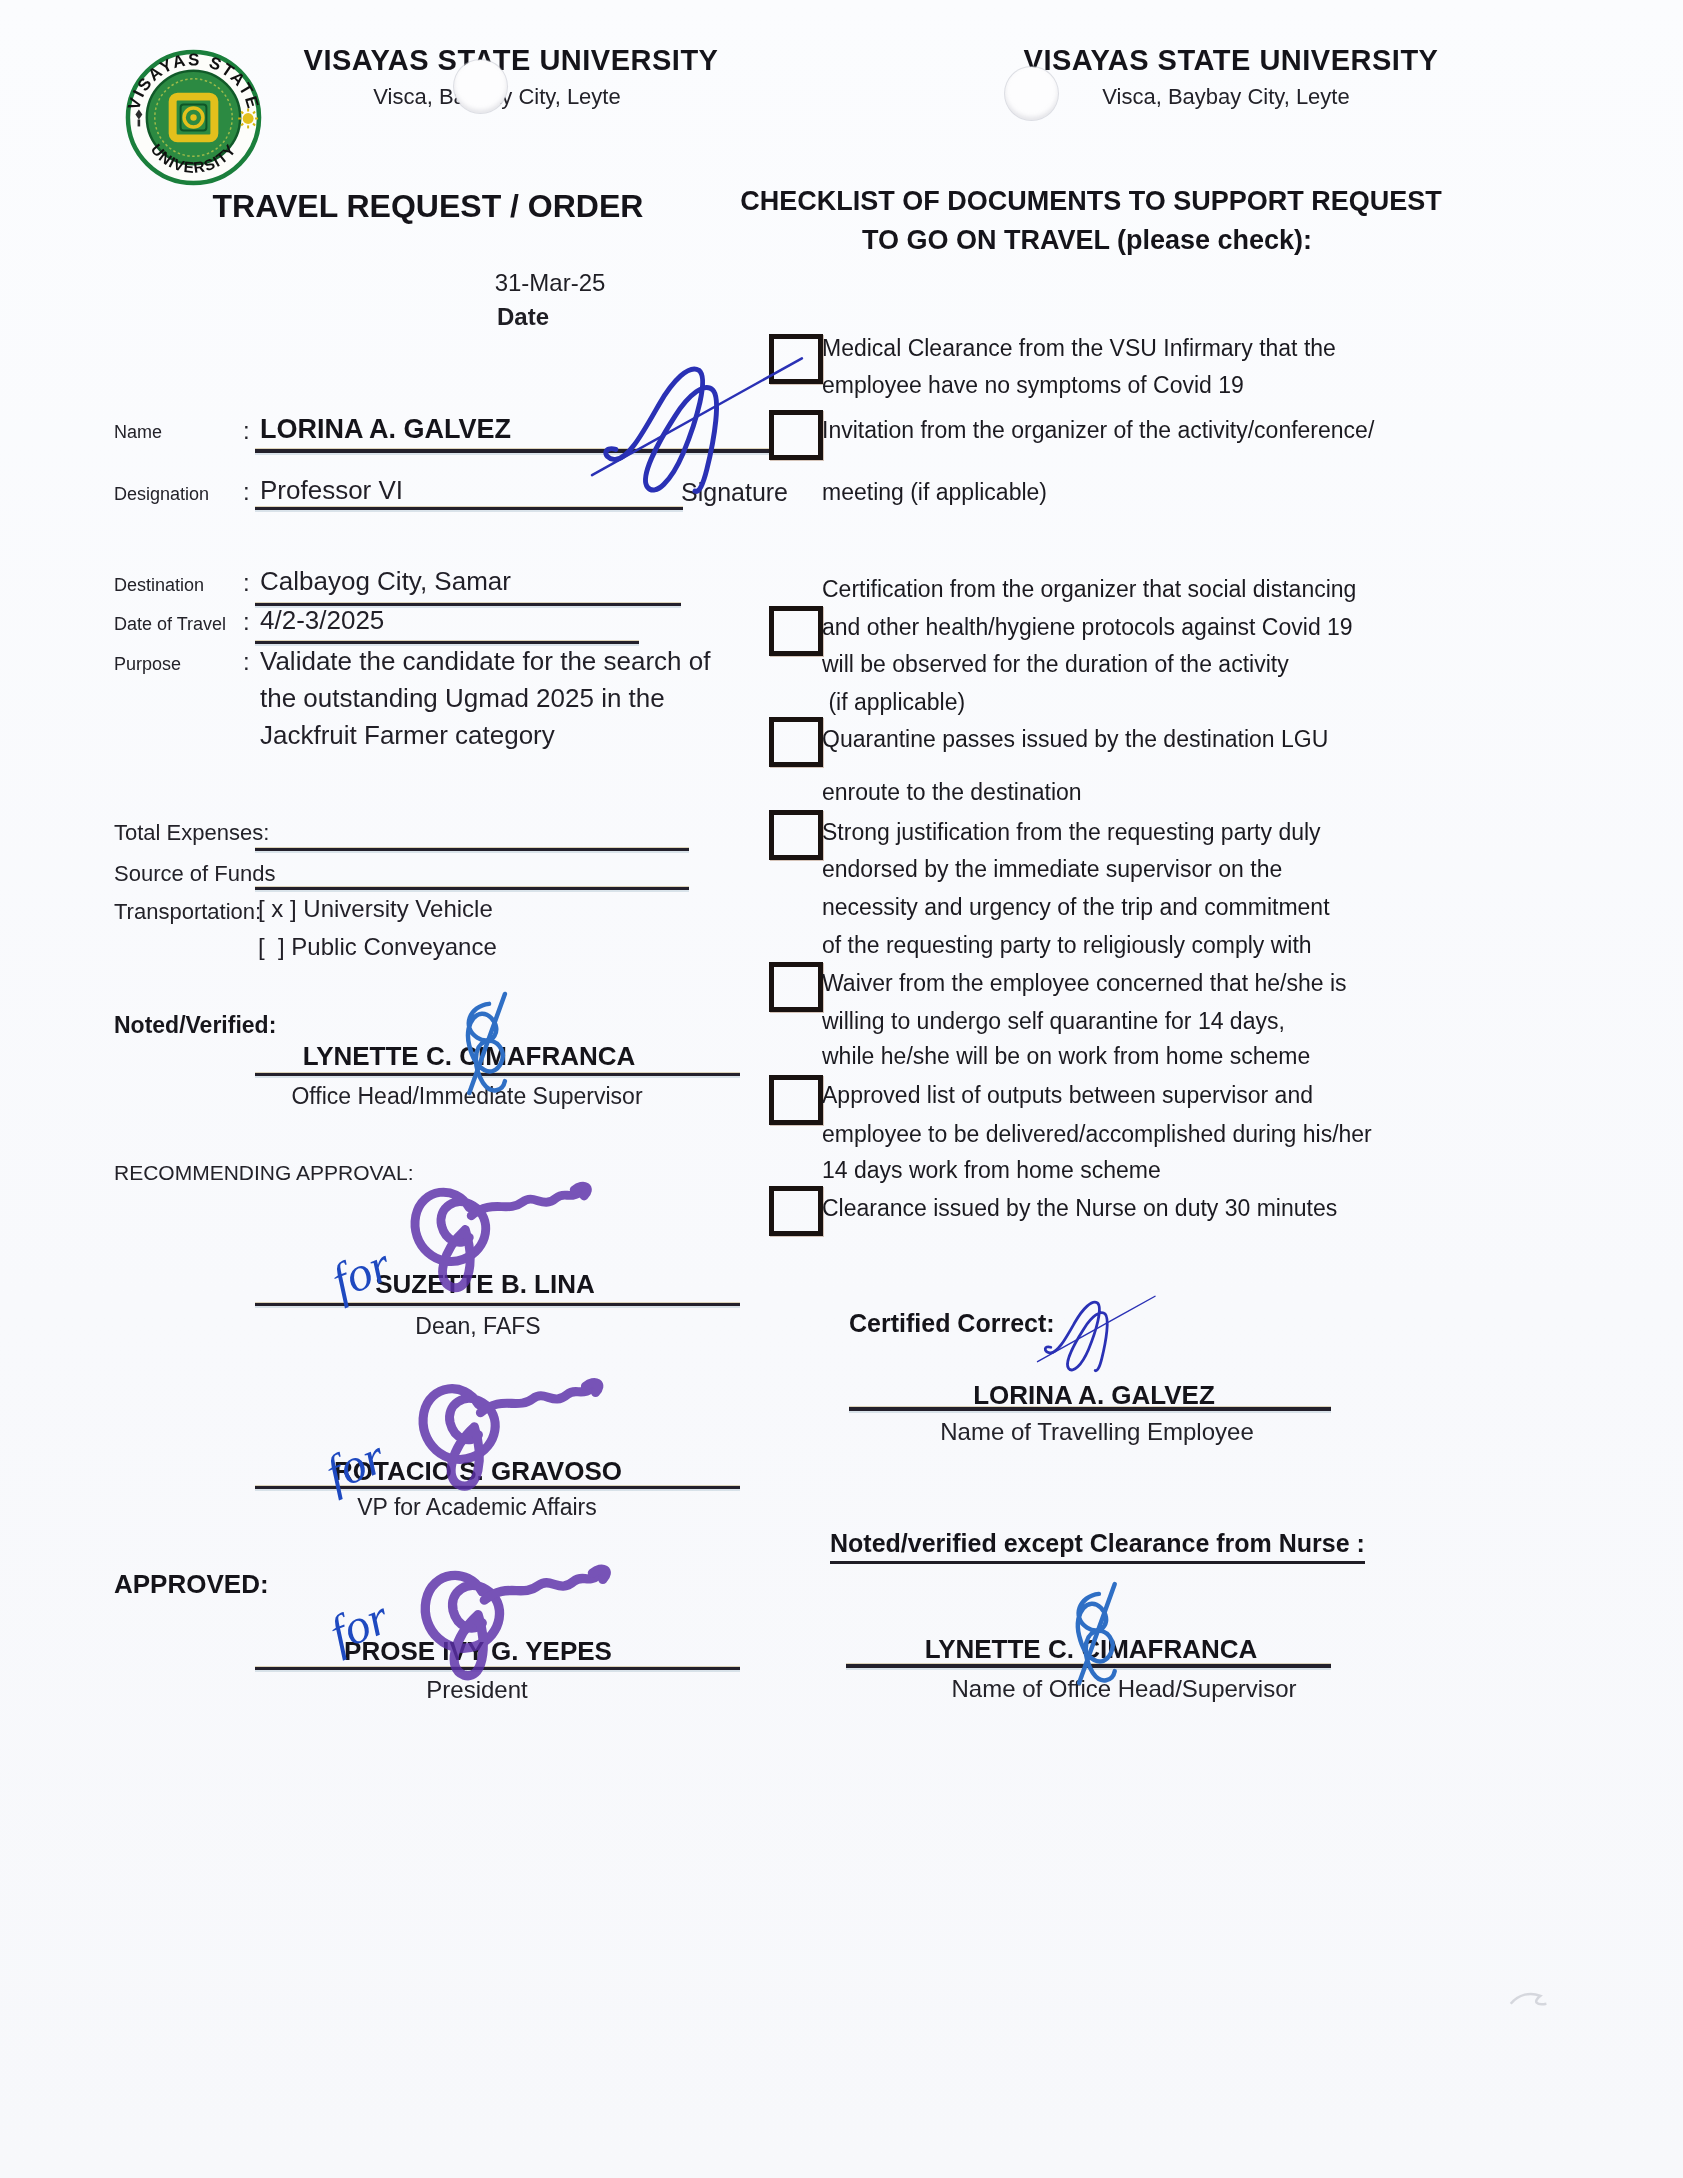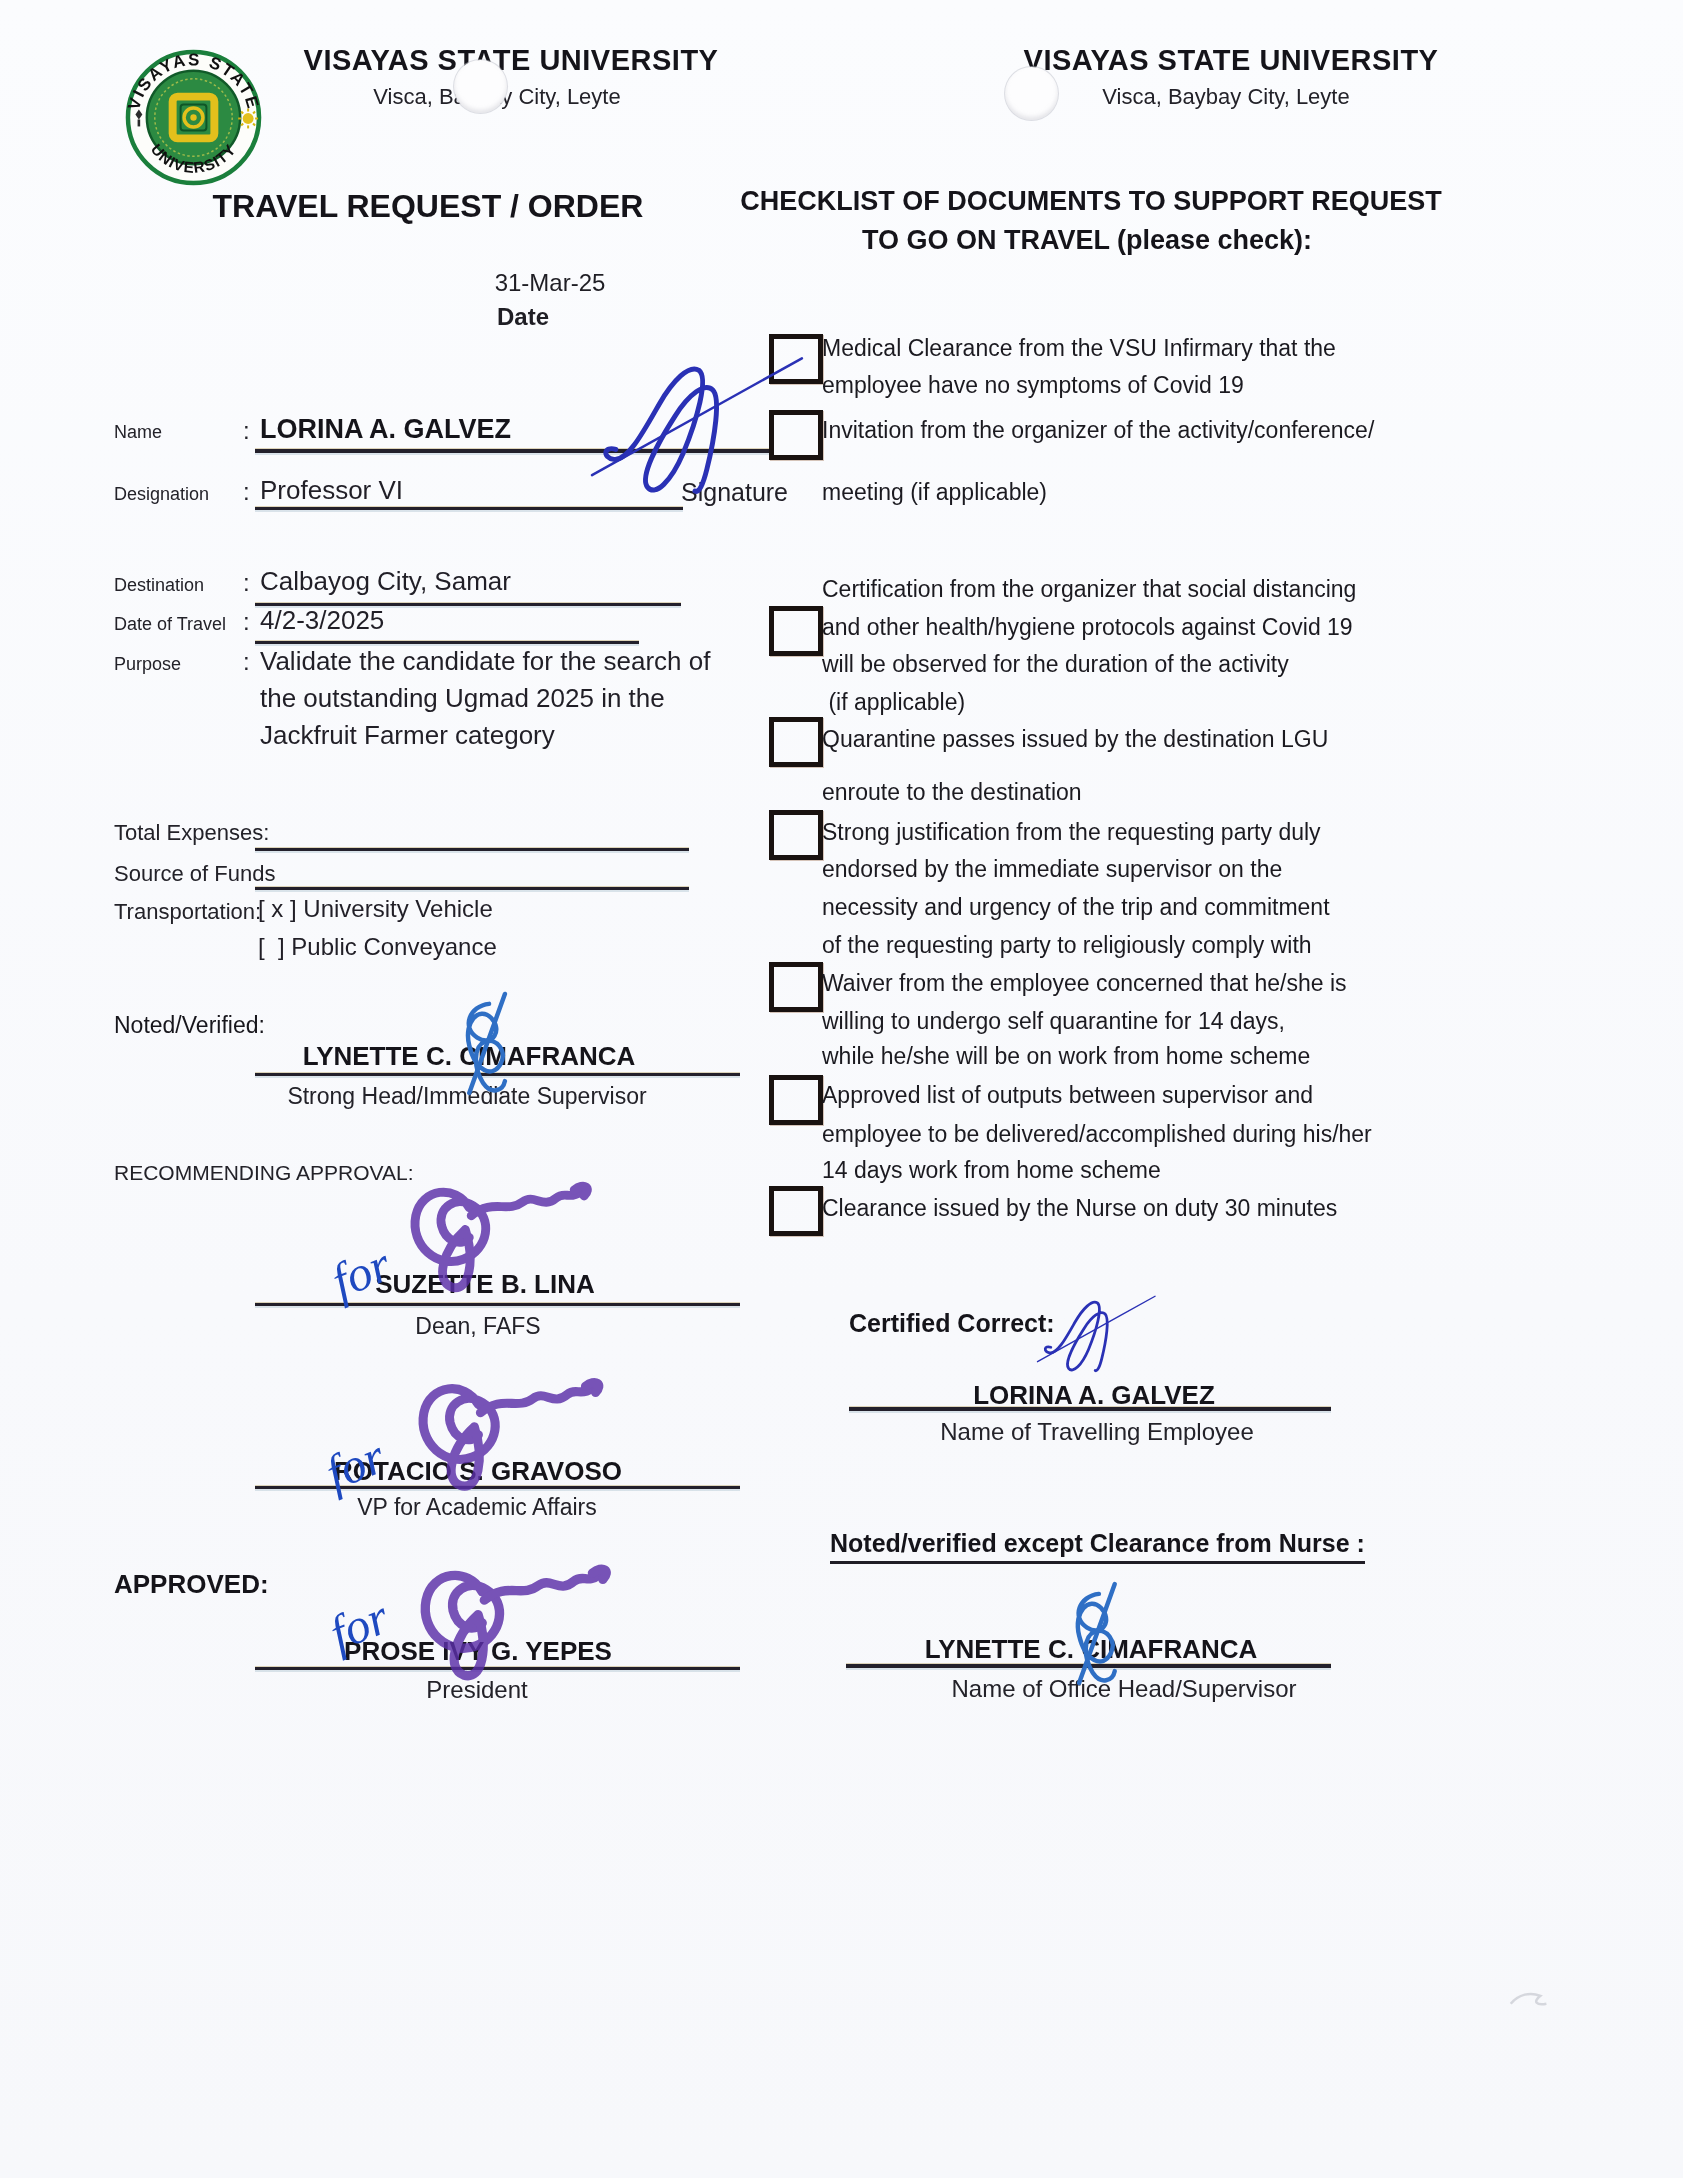--- a/index.html
+++ b/index.html
@@ -118,24 +118,24 @@
   <div class="abs lbl-lg" style="left:114px;top:820px;">Total Expenses:</div>
   <div class="rule" style="left:255px;top:848px;width:434px;"></div>
 
   <div class="abs lbl-lg" style="left:114px;top:861px;">Source of Funds</div>
   <div class="rule" style="left:255px;top:887px;width:434px;"></div>
 
   <div class="abs lbl-lg" style="left:114px;top:899px;">Transportation:</div>
   <div class="abs opt" style="left:258px;top:895px;">[ x ] University Vehicle</div>
   <div class="abs opt" style="left:258px;top:933px;">[  ] Public Conveyance</div>
 
-  <div class="abs" style="left:114px;top:1012px;font-size:23px;font-weight:normal;color:#17161c;">Noted/Verified:</div>
+  <div class="abs" style="left:114px;top:1012px;font-size:23px;font-weight:bold;color:#17161c;">Noted/Verified:</div>
   <div class="abs ctr sig-name" style="left:469px;top:1041px;">LYNETTE C. CIMAFRANCA</div>
   <div class="rule" style="left:255px;top:1073px;width:485px;"></div>
-  <div class="abs ctr sig-title" style="left:467px;top:1083px;">Strong Head/Immediate Supervisor</div>
+  <div class="abs ctr sig-title" style="left:467px;top:1083px;">Office Head/Immediate Supervisor</div>
 
   <div class="abs" style="left:114px;top:1161px;font-size:21px;color:#232229;">RECOMMENDING APPROVAL:</div>
   <div class="abs ctr sig-name" style="left:485px;top:1269px;">SUZETTE B. LINA</div>
   <div class="rule" style="left:255px;top:1303px;width:485px;"></div>
   <div class="abs ctr sig-title" style="left:478px;top:1313px;">Dean, FAFS</div>
 
   <div class="abs ctr sig-name" style="left:478px;top:1456px;">ROTACIO S. GRAVOSO</div>
   <div class="rule" style="left:255px;top:1486px;width:485px;"></div>
   <div class="abs ctr sig-title" style="left:477px;top:1494px;">VP for Academic Affairs</div>
 

